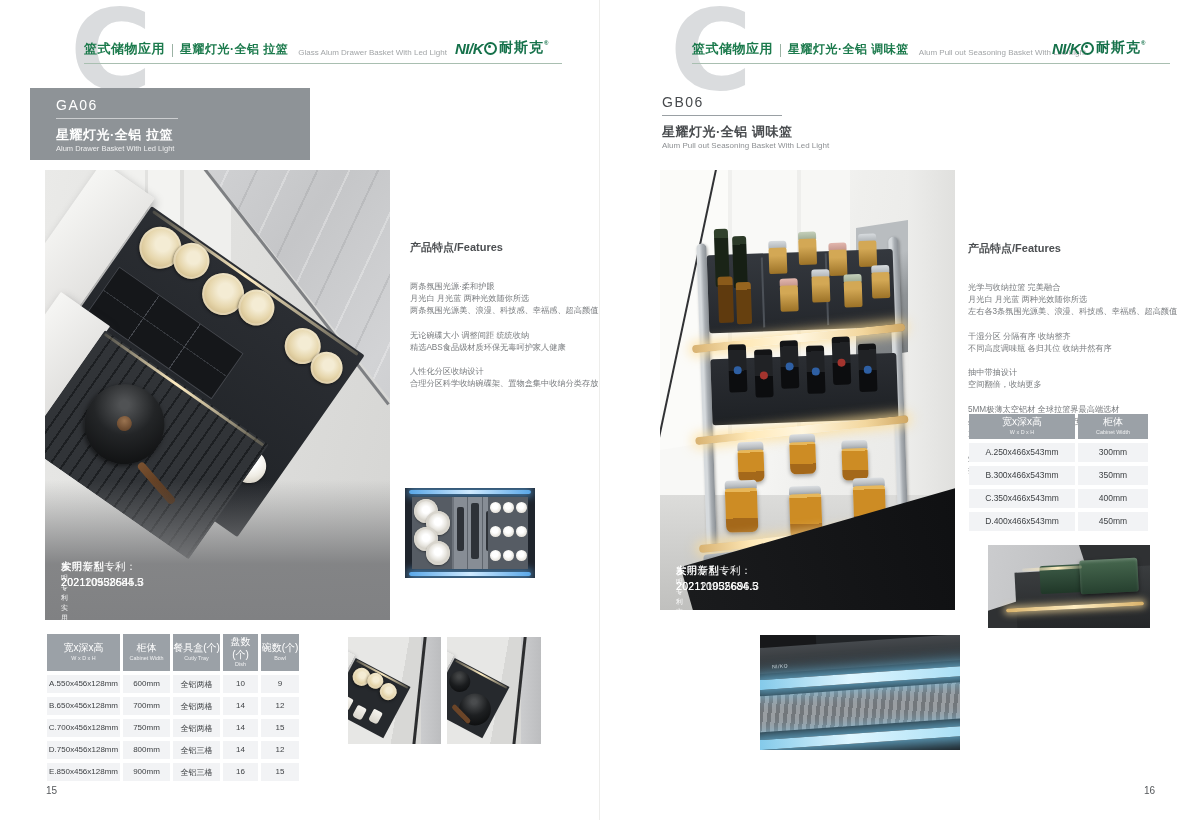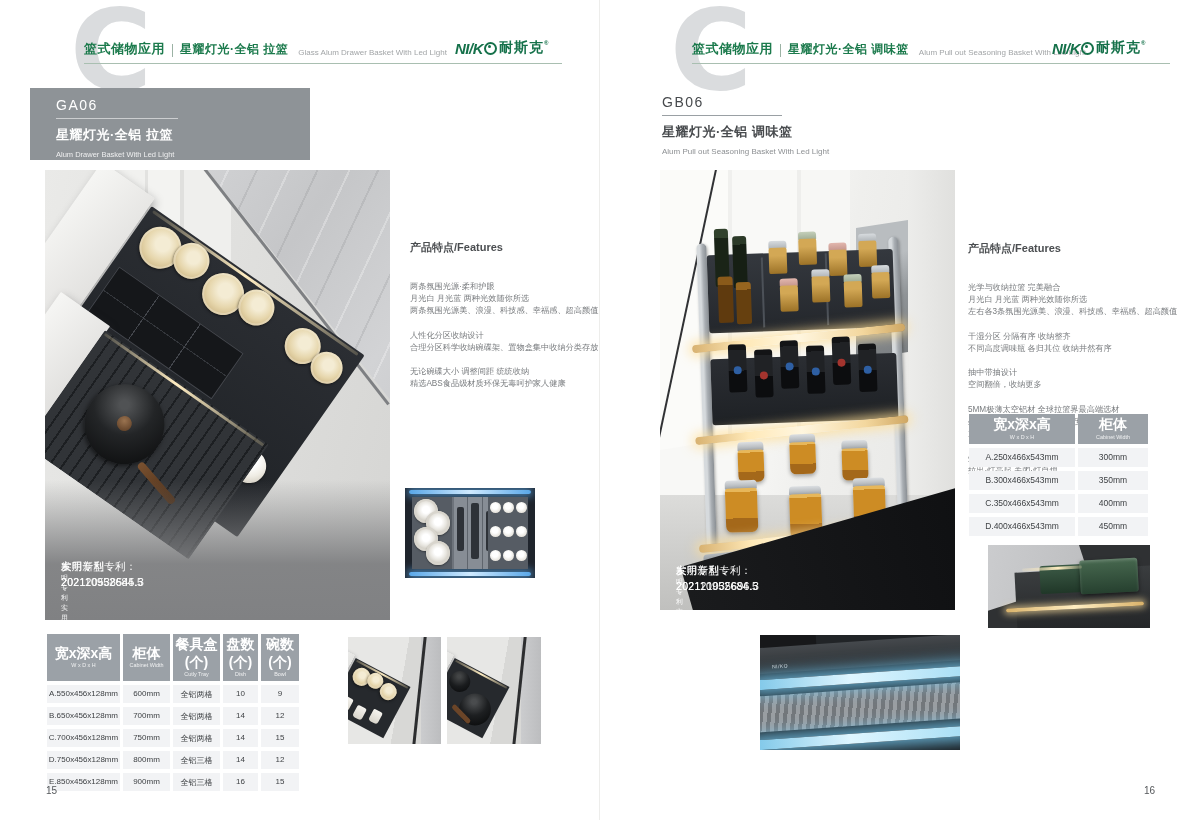--- a/index.html
+++ b/index.html
@@ -26,21 +26,21 @@
   .hdr-rule{position:absolute;top:63px;height:1px;background:#a9bfb1;z-index:1;}
   .rule-l{left:84px;width:478px;} .rule-r{left:692px;width:478px;}
   .spine{position:absolute;left:599px;top:0;width:1px;height:820px;background:#ededeb;}
 
   
   .banner{position:absolute;left:30px;top:88px;width:280px;height:72px;background:#8e9397;z-index:1;}
   .banner-in{padding:9px 0 0 26px;}
   .model{font-size:14px;letter-spacing:1.5px;color:#fff;}
   .model-rule{width:122px;height:1px;background:rgba(255,255,255,.55);margin:5px 0 7px;}
   .pname-cn{font-size:13px;font-weight:700;color:#fff;letter-spacing:.5px;}
-  .pname-en{font-size:7.5px;color:rgba(255,255,255,.85);margin-top:6px;}
+  .pname-en{font-size:7.5px;color:rgba(255,255,255,.85);margin-top:0;}
   .titleblock-r{position:absolute;left:662px;top:94px;}
   .titleblock-r .model{color:#474a4d;}
   .titleblock-r .model-rule{background:#9aa0a4;width:120px;}
   .titleblock-r .pname-cn{color:#474a4d;}
   .titleblock-r .pname-en{color:#8d9093;font-size:8px;}
 
   
   .feat{position:absolute;}
   .feat-l{left:410px;top:240px;width:200px;}
   .feat-r{left:968px;top:241px;width:212px;}
@@ -50,21 +50,21 @@
   
   .patent{position:absolute;color:#fff;z-index:5;}
   .patent-line{font-size:10.5px;line-height:16px;letter-spacing:.3px;}
   .patent-note{font-size:6.8px;margin-top:5px;opacity:.95;letter-spacing:.3px;}
 
   
   .tbl{position:absolute;display:grid;}
   .tbl-l{left:47px;top:634px;grid-template-columns:73px 47px 47px 35px 38px;gap:4px 3px;}
   .tbl-r{left:969px;top:414px;grid-template-columns:106px 70px;gap:4px 3px;}
   .th{background:#9ba1a7;color:#fff;text-align:center;padding:2px 0 3px;display:flex;flex-direction:column;justify-content:center;}
-  .th-cn{font-size:14px;font-weight:700;line-height:1.25;}
+  .th-cn{font-size:10px;font-weight:400;line-height:1.25;}
   .th-en{font-size:6px;opacity:.85;line-height:1.2;transform:scale(.9);}
   .td{background:#f2f3f5;color:#3f4245;font-size:8px;text-align:center;padding:3.5px 0;}
   .tbl-r .td{font-size:8.5px;padding:4.5px 0;}
 
   .pageno{position:absolute;top:785px;font-size:10px;color:#54575a;}
   .pn-l{left:46px;} .pn-r{left:1144px;}
 
   
   .photo{position:absolute;overflow:hidden;}
   .photo *{position:absolute;}
@@ -286,24 +286,24 @@
       <div class="patent-line">实用新型专利：202120538545.3</div>
       <div class="patent-note">发明专利 实用新型专利 双重保护 仿者必究</div>
     </div>
   </div>
 
   <div class="feat feat-l">
     <div class="feat-title">产品特点/Features</div>
     <div class="feat-p">两条氛围光源·柔和护眼
 月光白 月光蓝 两种光效随你所选
 两条氛围光源美、浪漫、科技感、幸福感、超高颜值</div>
+    <div class="feat-p">无论碗碟大小 调整间距 统统收纳
+精选ABS食品级材质环保无毒呵护家人健康</div>
     <div class="feat-p">人性化分区收纳设计
 合理分区科学收纳碗碟架、置物盒集中收纳分类存放</div>
-    <div class="feat-p">无论碗碟大小 调整间距 统统收纳
-精选ABS食品级材质环保无毒呵护家人健康</div>
   </div>
 
   <div class="photo" id="photo-inset-l">
     <div class="in-glow in-glow-t"></div>
     <div class="in-glow in-glow-b"></div>
     <div class="in-bed">
       <div class="in-left">
         <div class="ip ip1"></div>
         <div class="ip ip2"></div>
         <div class="ip ip3"></div>

